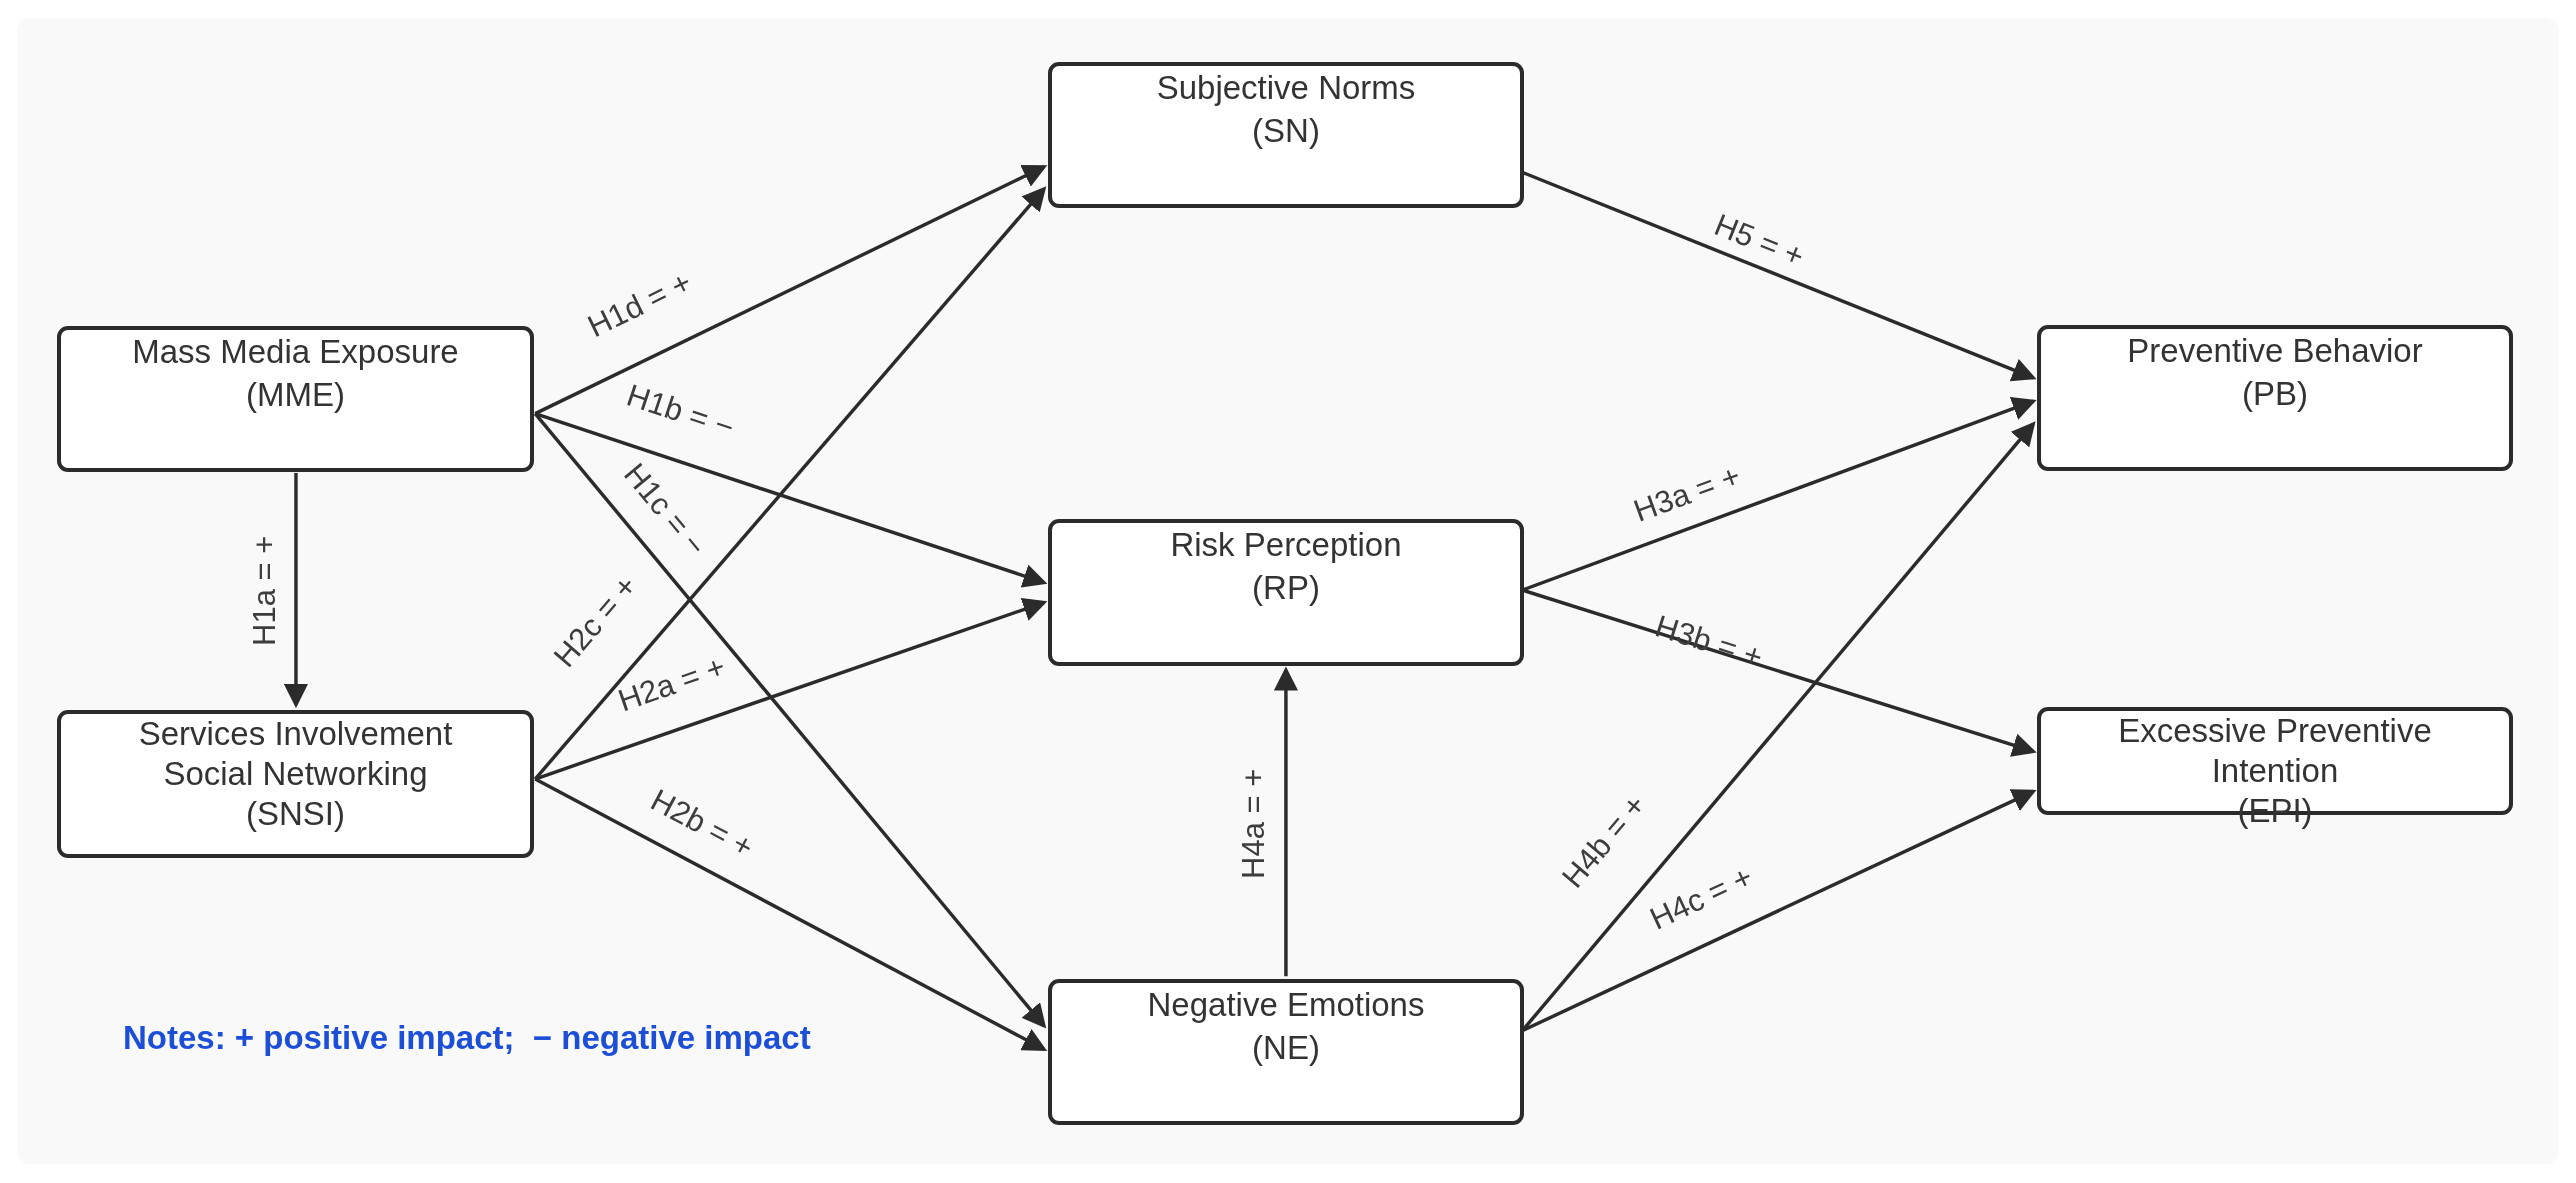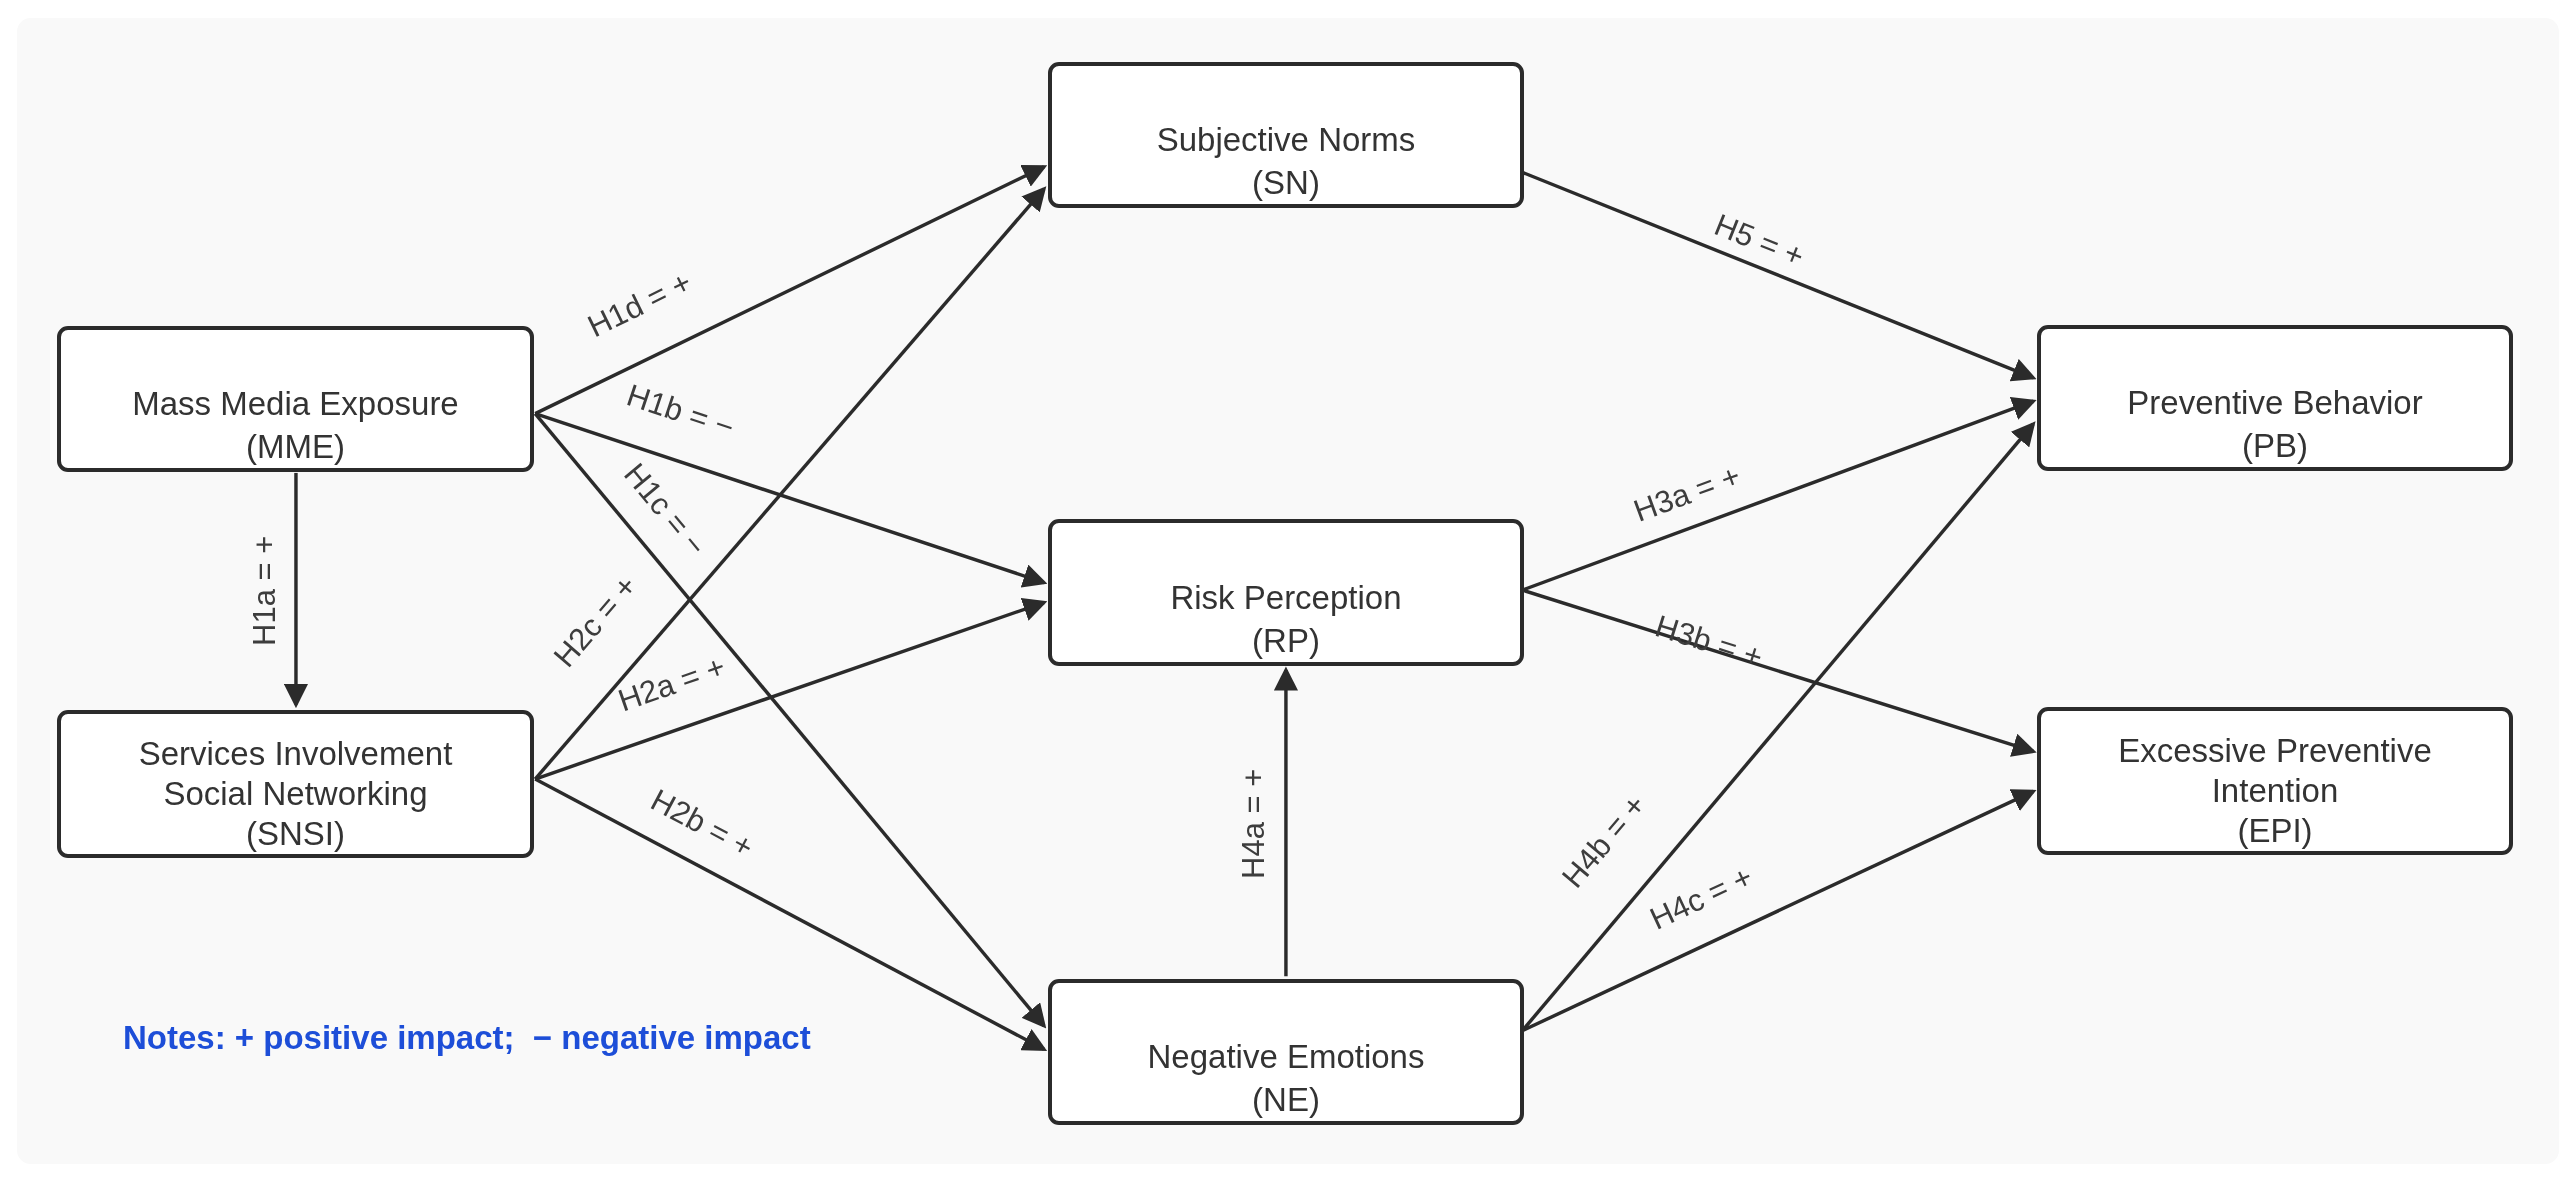--- a/index.html
+++ b/index.html
@@ -21,21 +21,21 @@
   }
   .edge-label{
     font-family:"Liberation Sans", sans-serif;
     font-size:45px;fill:#3d3d3d;
     text-anchor:middle;
   }
   .node{
     position:absolute;box-sizing:border-box;
     background:#ffffff;
     border:4.1px solid #2b2b2b;border-radius:11px;
-    display:flex;align-items:flex-end;justify-content:center;
+    display:flex;align-items:flex-start;justify-content:center;
     text-align:center;
   }
   .node-text{font-size:33px;line-height:43px;color:#333333;}
   .node-text span{display:block;}
   .node-text .abbr{font-weight:normal;}
   .notes{
     position:absolute;left:123px;top:1019px;
     font-size:33px;font-weight:bold;color:#1d4ed8;
     white-space:pre;
   }
@@ -117,21 +117,21 @@
   </div>
 </div>
 
 <div class="node" style="left:2037px;top:325px;width:476px;height:146px">
   <div class="node-text">
     <span>Preventive Behavior</span>
     <span class="abbr">(PB)</span>
   </div>
 </div>
 
-<div class="node" style="left:2037px;top:707px;width:476px;height:148px">
+<div class="node" style="left:2037px;top:707px;width:476px;height:108px">
   <div class="node-text" style="line-height:40px;">
     <span>Excessive Preventive</span>
     <span>Intention</span>
     <span class="abbr">(EPI)</span>
   </div>
 </div>
 
 <div class="notes">Notes: + positive impact;  − negative impact</div>
 
 

